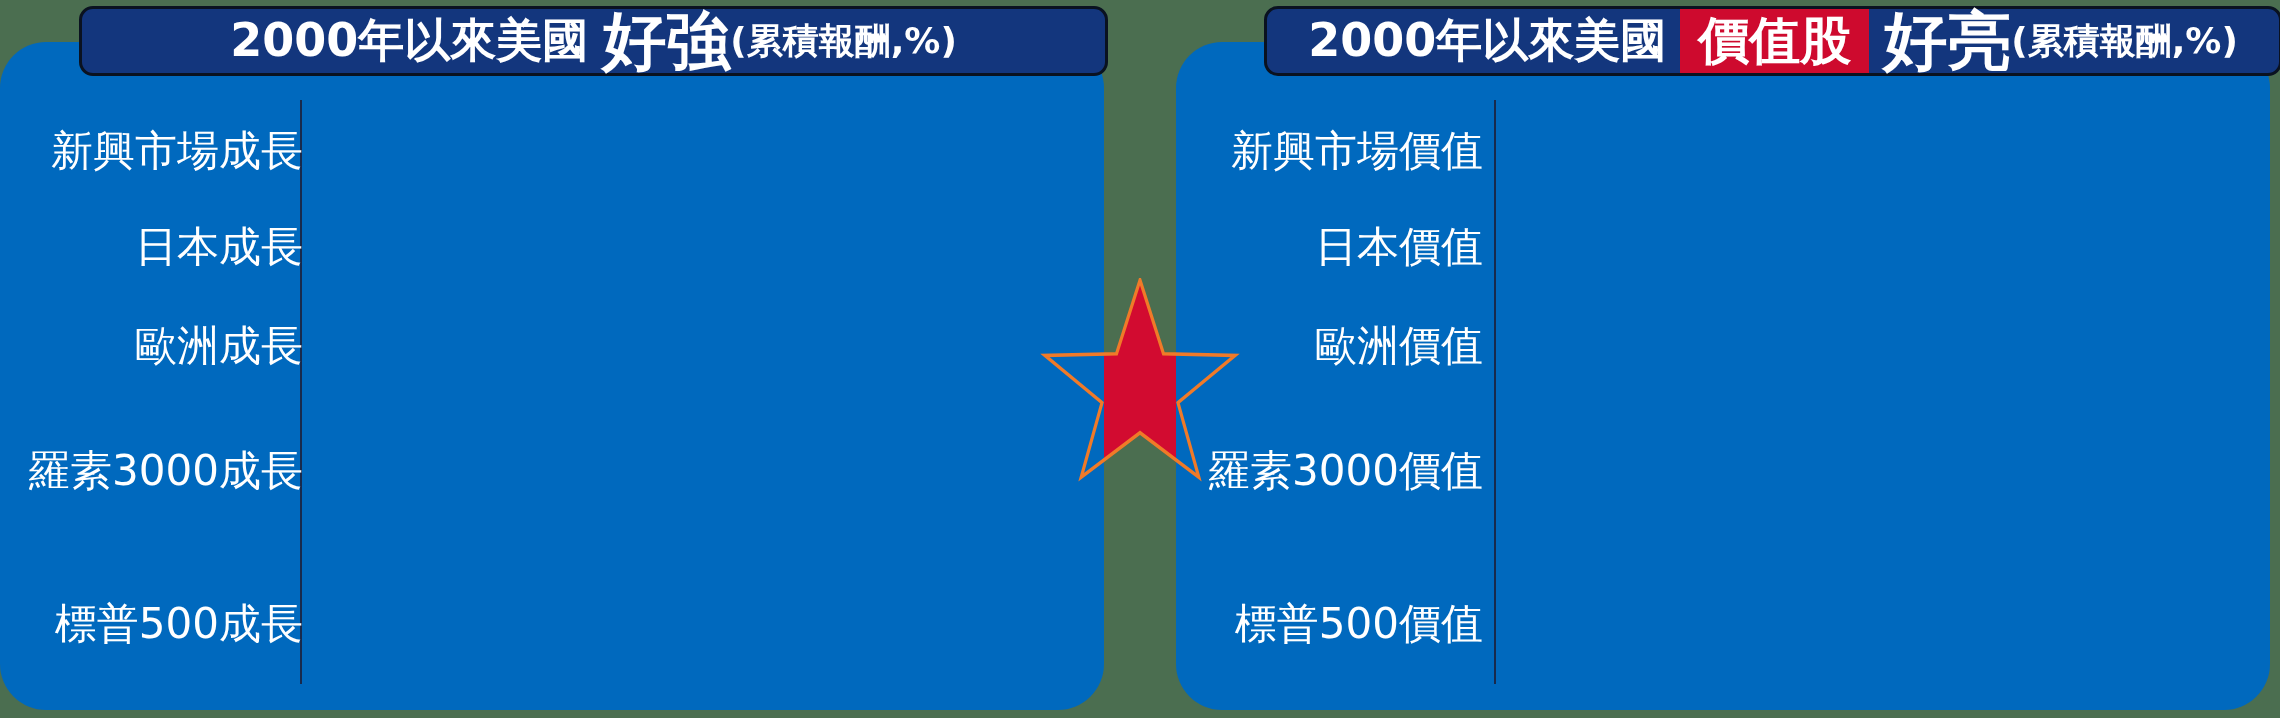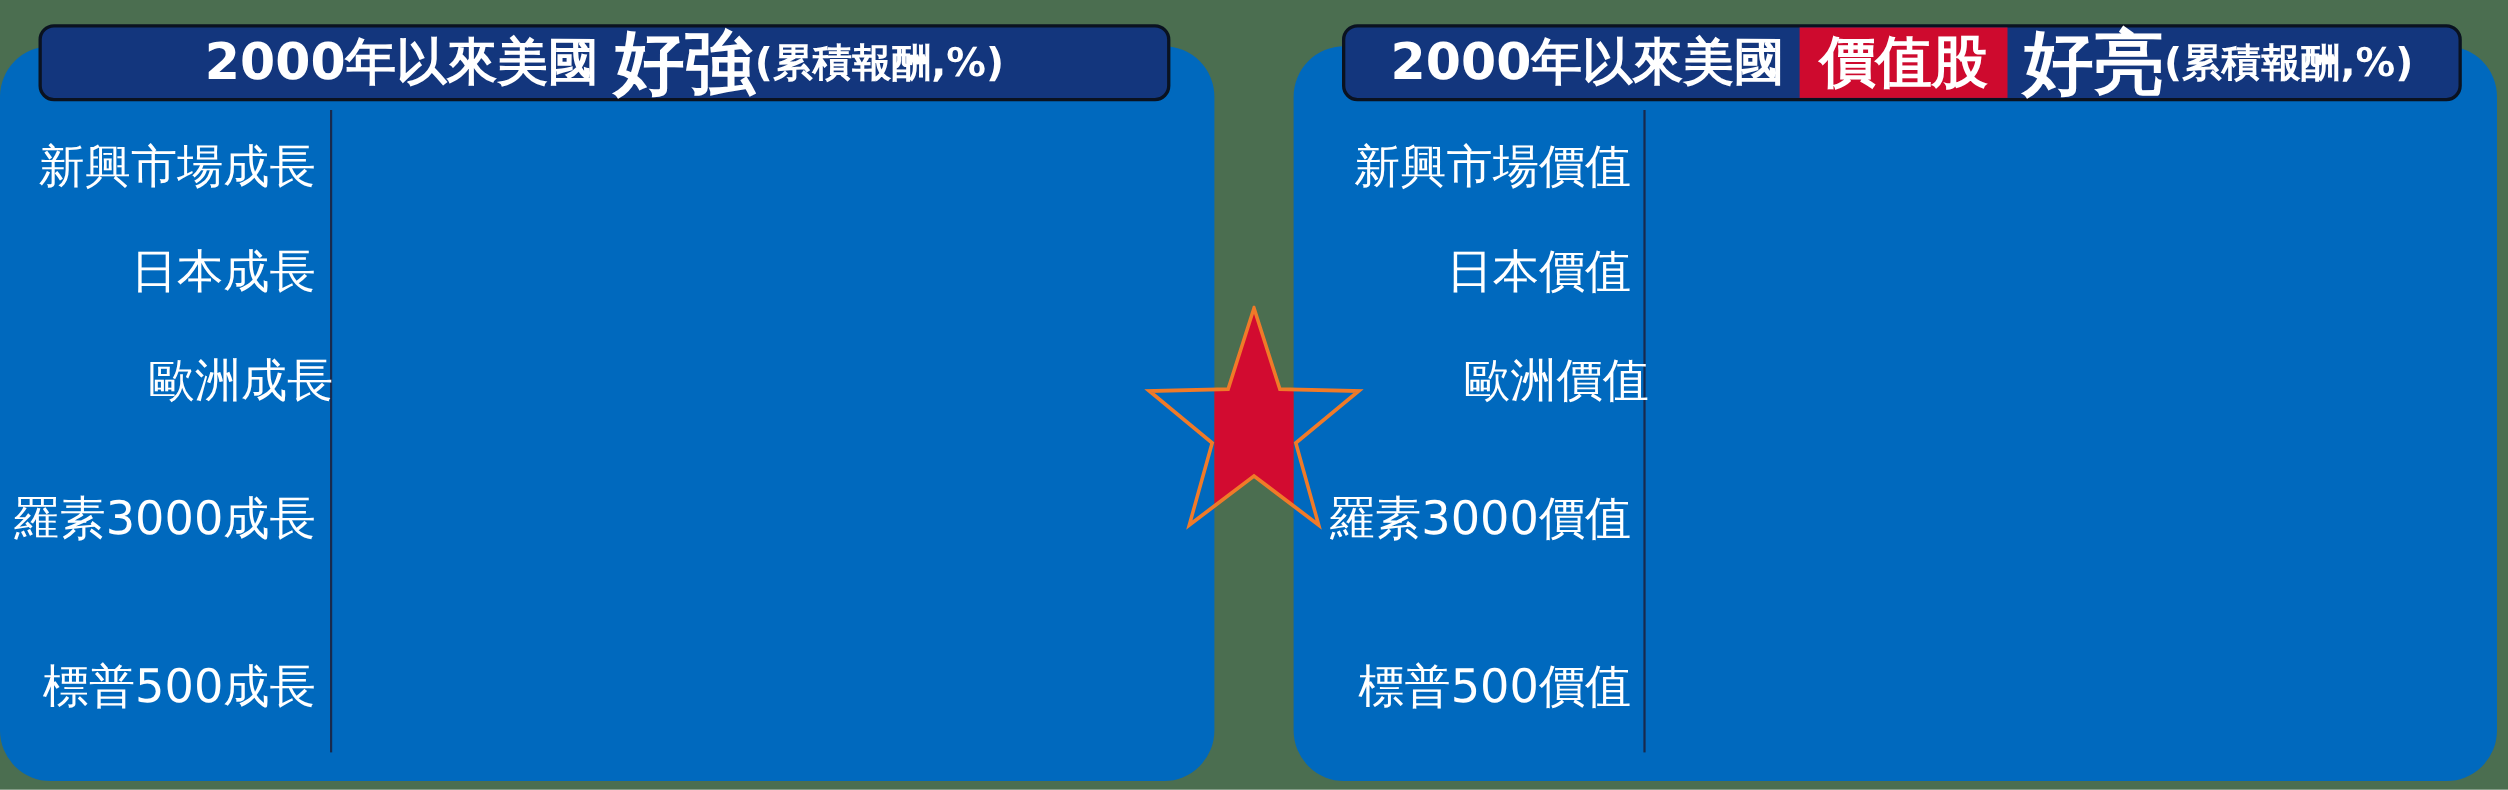--- a/index.html
+++ b/index.html
@@ -16,26 +16,26 @@
   *{margin:0;padding:0;box-sizing:border-box;}
   html,body{width:2280px;height:718px;}
   body{font-family:"DejaVu Sans","Liberation Sans",sans-serif;}
   .stage{position:relative;width:2280px;height:718px;background:var(--background);overflow:hidden;}
 
   .panel{position:absolute;top:42px;height:668px;background:var(--panel-blue);border-radius:46px;}
   .panel.left{left:0;width:1104px;}
   .panel.right{left:1176px;width:1094px;}
 
   .title-box{
-    position:absolute;top:22px;height:70px;
+    position:absolute;top:6px;height:70px;
     background:var(--title-navy);
     border:3px solid var(--title-border);
     border-radius:14px;
     display:flex;align-items:center;justify-content:center;
-    gap:14px;color:var(--text-white);white-space:nowrap;z-index:5;
+    gap:14px;color:var(--text-white);white-space:nowrap;z-index:5;margin-left:44px;
   }
   .title-box.left{left:35px;width:1029px;}
   .title-box.right{left:1220px;width:1018px;}
   .t-prefix{font-size:46px;font-weight:bold;}
   .t-highlight{
     background:var(--highlight-red);color:var(--text-white);
     align-self:stretch;display:flex;align-items:center;
     padding:0 18px;font-size:51px;font-weight:bold;
   }
   .t-tail{display:flex;align-items:center;}
@@ -44,23 +44,23 @@
 
   .axis{position:absolute;top:100px;width:2px;height:584px;background:var(--axis-line);z-index:2;}
   .axis.left{left:300px;}
   .axis.right{left:1494px;}
 
   .cat-label{
     position:absolute;color:var(--text-white);
     font-size:42px;line-height:1;white-space:nowrap;
     transform:translateY(-52%);text-align:right;z-index:2;
   }
-  .cat-label.l{left:0;width:287px;}
+  .cat-label.l{left:16px;width:287px;}
   .cat-label.r{left:1196px;width:287px;}
-  .y1{top:152px;} .y2{top:248px;} .y3{top:347px;margin-left:16px;} .y4{top:472px;} .y5{top:625px;padding-left:12px;}
+  .y1{top:152px;} .y2{top:248px;} .y3{top:347px;} .y4{top:472px;} .y5{top:625px;padding-left:12px;}
 
   .star-svg{position:absolute;left:1020px;top:278px;width:240px;height:207px;z-index:4;}
   .star-fill-path{fill:var(--star-fill);stroke:none;}
   .star-stroke-path{fill:none;stroke:var(--star-stroke);stroke-width:3.2;stroke-linejoin:miter;}
 </style>
 </head>
 <body>
 
 <div class="stage">
 

